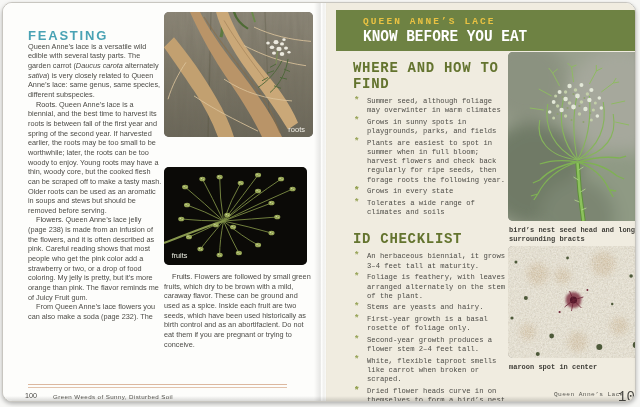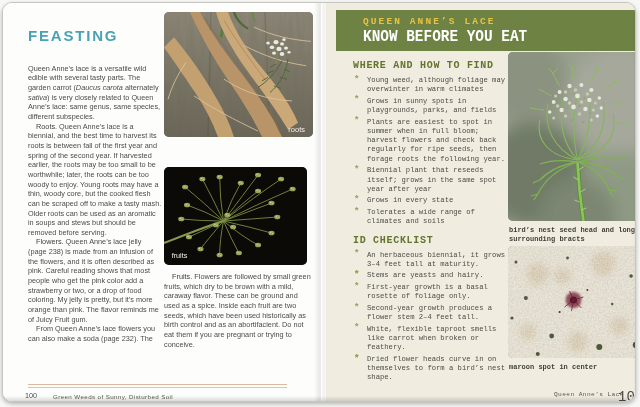--- a/index.html
+++ b/index.html
@@ -13,21 +13,21 @@
 
   
   .left-page { position:absolute; left:0; top:0; width:318px; height:100%; background:#fdfdfb; }
   .right-page { position:absolute; left:323px; top:0; width:316px; height:100%; background:#f0ece0;font-family:Liberation Mono, monospace; }
   .gutter { position:absolute; left:311px; top:0; width:13px; height:100%; pointer-events:none;
             background:linear-gradient(to right, rgba(0,0,0,0), rgba(0,0,0,.09) 48%, rgba(255,255,255,.35) 58%, rgba(0,0,0,.05) 75%, rgba(0,0,0,0)); }
   .right-page::after { content:""; position:absolute; top:0; right:0; width:9px; height:100%;
             background:linear-gradient(to right, rgba(0,0,0,0), rgba(0,0,0,.13)); }
 
   .col1 { position:absolute; left:25px; top:28px; width:134px; }
-  .feasting { font-size:15px; font-weight:bold; letter-spacing:1.8px; color:#49a2b4; margin-bottom:23px; }
+  .feasting { font-size:13px; font-weight:bold; letter-spacing:1.8px; color:#49a2b4; margin-bottom:1px; }
   .body-txt { font-size:7.3px; line-height:9.65px; color:#4d4c47; text-align:left; }
   .body-txt p { margin:0; }
   .body-txt p.ind { text-indent:8px; }
   .body-txt .lead { font-weight:normal; color:#413f3a; }
   .body-txt .it { font-style:italic; }
   .photo { position:absolute; border-radius:5px; overflow:hidden; background:#777; }
   .photo svg { display:block; width:100%; height:100%; }
   .roots-photo  { left:161px; top:9px;  width:149px; height:125px; }
   .fruits-photo { left:161px; top:164px; width:143px; height:98px; }
   .col2-text { position:absolute; left:161px; top:269px; width:148px; }
@@ -39,22 +39,22 @@
   .running-l { position:absolute; left:50px; top:389.5px; font-size:6.2px; letter-spacing:.4px; color:#56554f; }
 
   
   .banner { position:absolute; left:10px; right:0; top:7px; height:41px; background:#6e8243;
             padding:6px 0 0 27px; }
   .banner-kicker { font-size:9.5px; font-weight:bold; letter-spacing:2.1px; color:#e9c242; }
   .banner-title { font-size:16px; font-weight:bold; letter-spacing:0; color:#ffffff;
                   transform:scaleX(.9); transform-origin:left center; margin-top:1px; white-space:nowrap; }
 
   .rp-col { position:absolute; left:27px; top:57px; width:153px; }
-  .rp-heading { font-size:10px; font-weight:bold; letter-spacing:.7px; color:#64742f; margin-bottom:5px; }
-  .rp-heading.second { margin-top:8px; }
+  .rp-heading { font-size:14px; font-weight:bold; letter-spacing:.7px; color:#64742f; margin-bottom:5px; }
+  .rp-heading.second { margin-top:14px; }
   ul.blist { list-style:none; }
   ul.blist li { position:relative; padding-left:14px; font-size:7.2px; line-height:9.2px;
                 color:#4d4c47; margin-bottom:2.5px; }
   ul.blist .blt { position:absolute; left:1px; top:-.5px; font-size:9px; font-weight:bold; color:#96a355; }
 
   .rp-photo1 { left:182px; top:49px;  width:134px; height:169px; }
   .rp-photo2 { left:182px; top:243px; width:134px; height:112px; }
   .cap { position:absolute; left:183px; width:128px; font-size:7px; font-weight:bold;
          line-height:1.32; color:#403f39; }
   .cap1 { top:223px; }
@@ -204,35 +204,35 @@
     <div class="right-page">
 
       <div class="banner">
         <div class="banner-kicker">QUEEN ANNE’S LACE</div>
         <div class="banner-title">KNOW BEFORE YOU EAT</div>
       </div>
 
       <div class="rp-col">
         <div class="rp-heading">WHERE AND HOW TO FIND</div>
         <ul class="blist">
-          <li><span class="blt">*</span><span>Young weed, although foliage may overwinter in warm climates</span></li>
+          <li><span class="blt">*</span><span>Summer seed, although foliage may overwinter in warm climates</span></li>
           <li><span class="blt">*</span><span>Grows in sunny spots in playgrounds, parks, and fields</span></li>
           <li><span class="blt">*</span><span>Plants are easiest to spot in summer when in full bloom; harvest flowers and check back regularly for ripe seeds, then forage roots the following year.</span></li>
-          <li><span class="blt">*</span><span>Biennial plant that reseeds itself; grows in the same spot year after year</span></li>
+          <li><span class="blt">*</span></li>
           <li><span class="blt">*</span><span>Grows in every state</span></li>
           <li><span class="blt">*</span><span>Tolerates a wide range of climates and soils</span></li>
         </ul>
         <div class="rp-heading second">ID CHECKLIST</div>
         <ul class="blist">
           <li><span class="blt">*</span><span>An herbaceous biennial, it grows 3–4 feet tall at maturity.</span></li>
-          <li><span class="blt">*</span></li>
+          <li><span class="blt">*</span><span>Foliage is feathery, with leaves arranged alternately on the stem of the plant.</span></li>
           <li><span class="blt">*</span><span>Stems are yeasts and hairy.</span></li>
           <li><span class="blt">*</span><span>First-year growth is a basal rosette of foliage only.</span></li>
           <li><span class="blt">*</span><span>Second-year growth produces a flower stem 2–4 feet tall.</span></li>
-          <li><span class="blt">*</span><span>White, flexible taproot smells like carrot when broken or feathery.</span></li>
+          <li><span class="blt">*</span><span>White, flexible taproot smells like carrot when broken or scraped.</span></li>
           <li><span class="blt">*</span></li>
           <li><span class="blt">*</span><span>Dried flower heads curve in on themselves to form a bird’s nest shape.</span></li>
         </ul>
       </div>
 
       <div class="photo rp-photo1">
         <svg viewBox="0 0 135 169" preserveAspectRatio="none">
           <defs>
               <filter id="bl8" x="-40%" y="-40%" width="180%" height="180%">
                 <feGaussianBlur stdDeviation="8"></feGaussianBlur>

